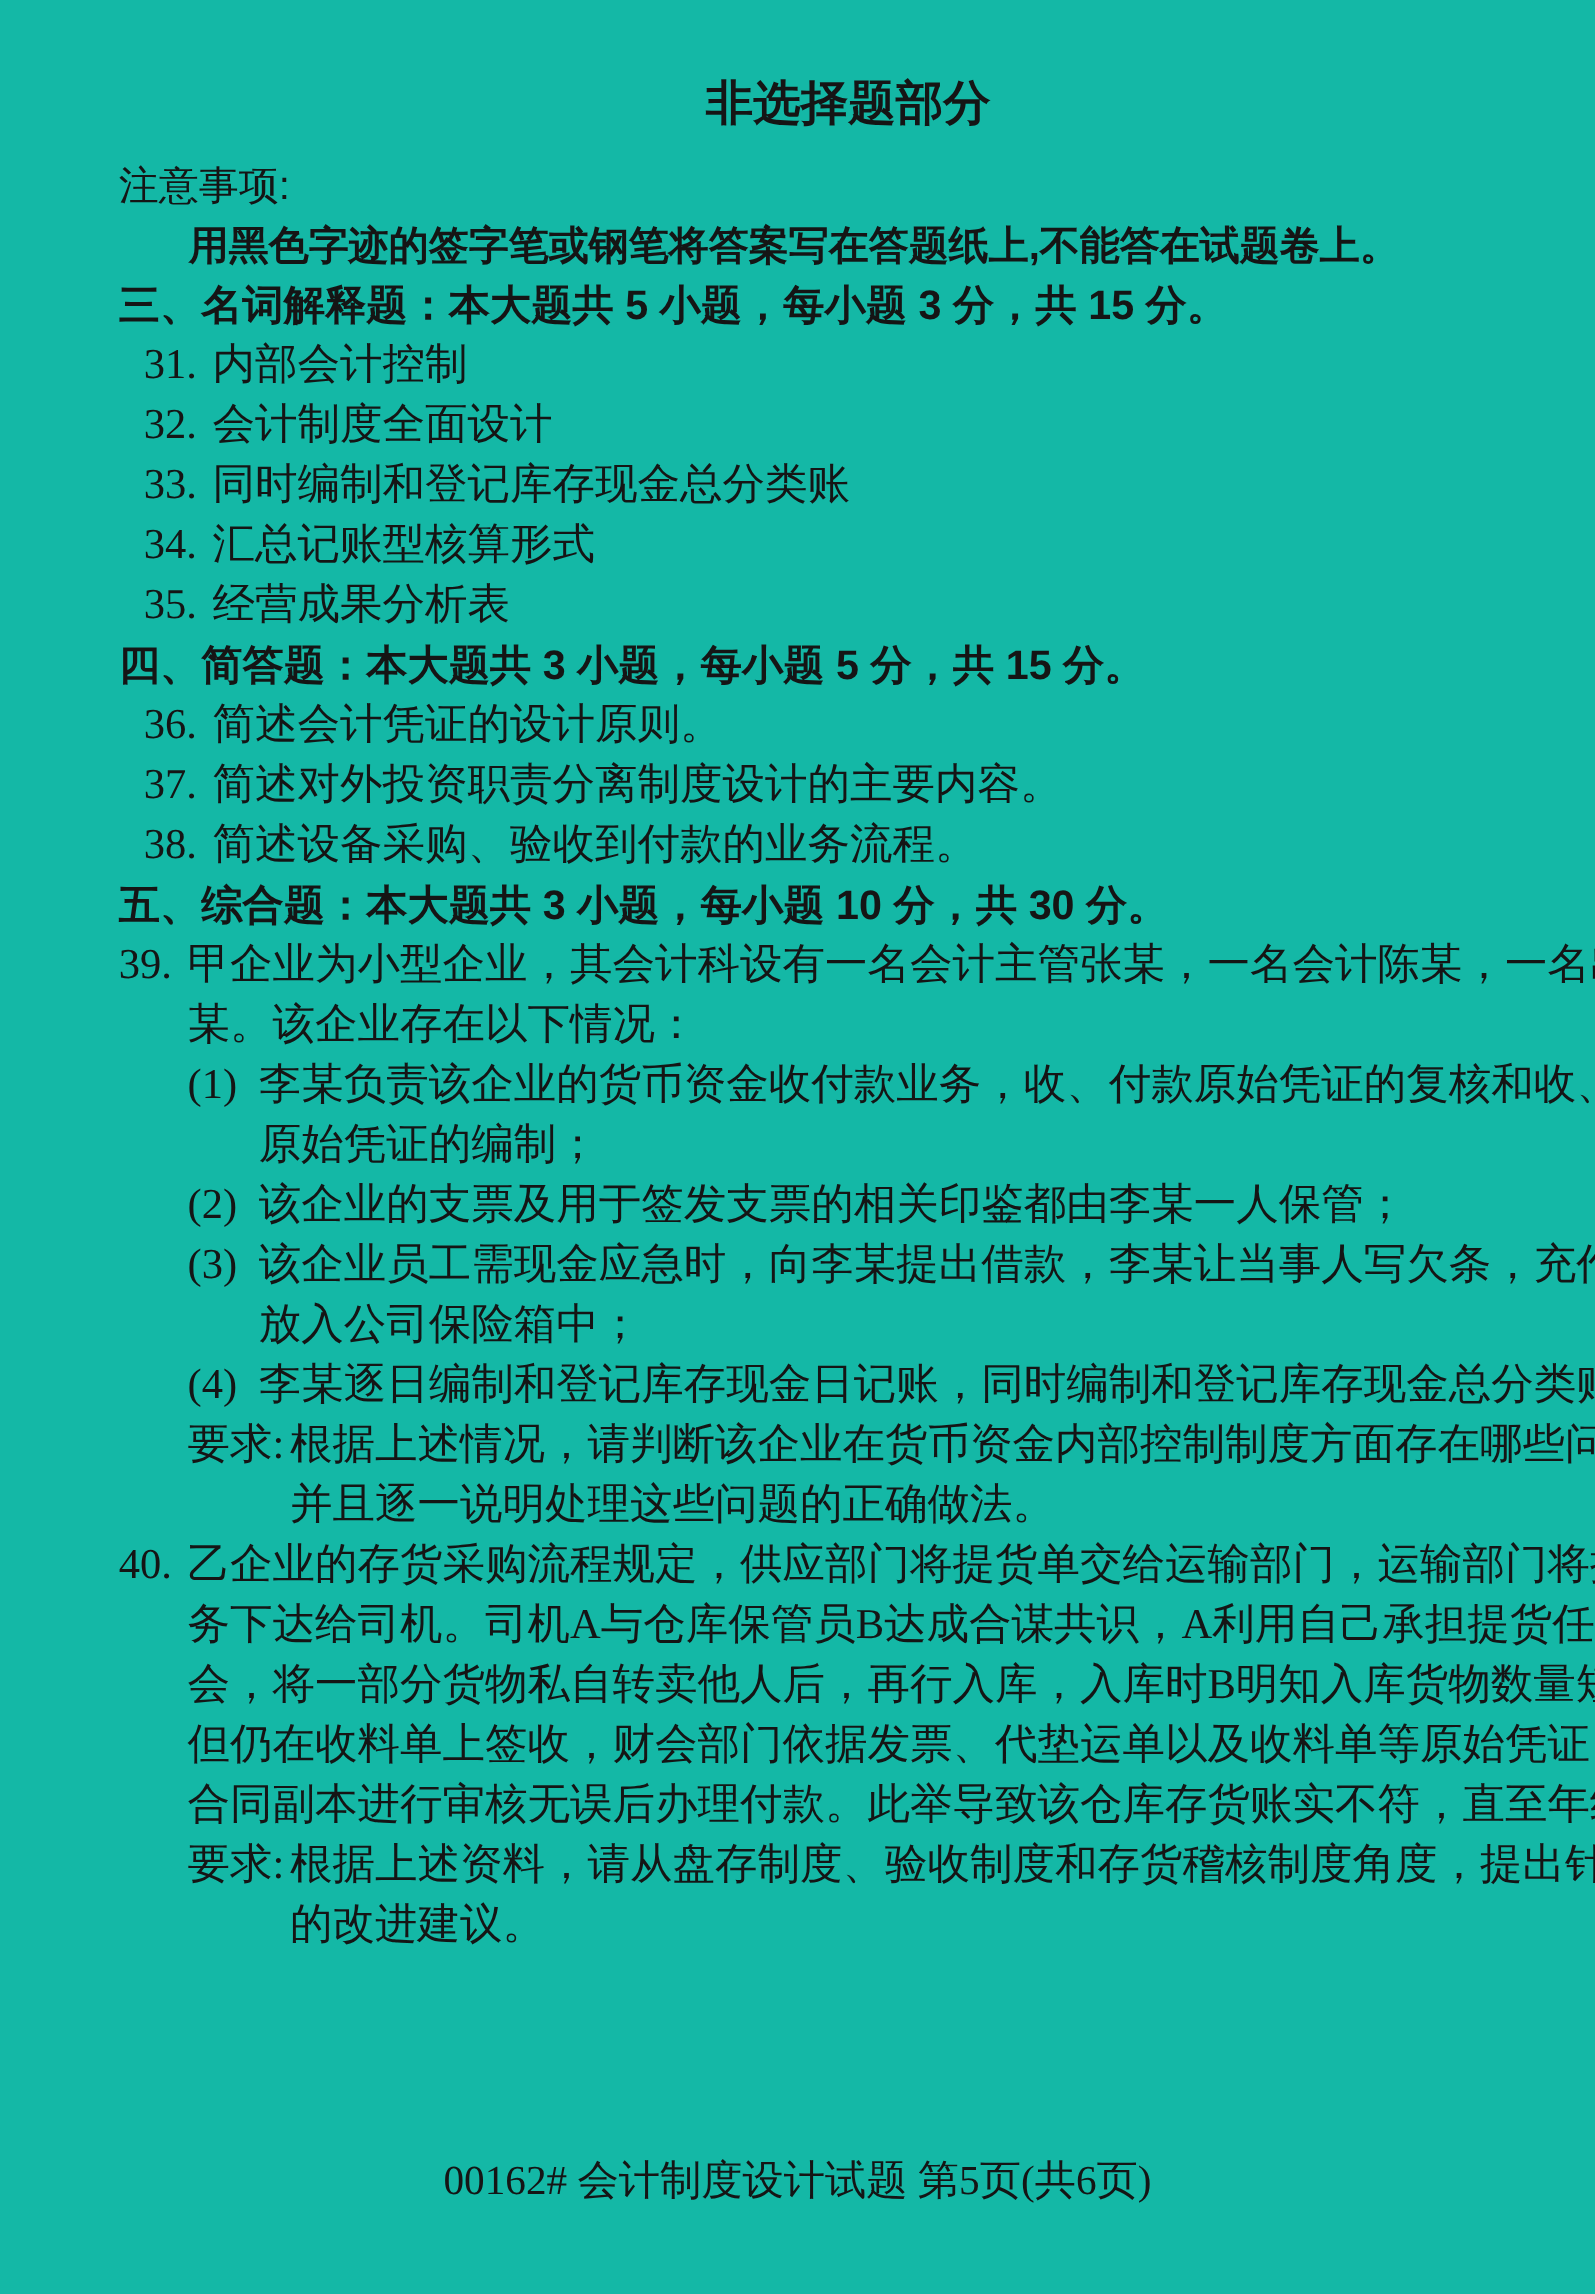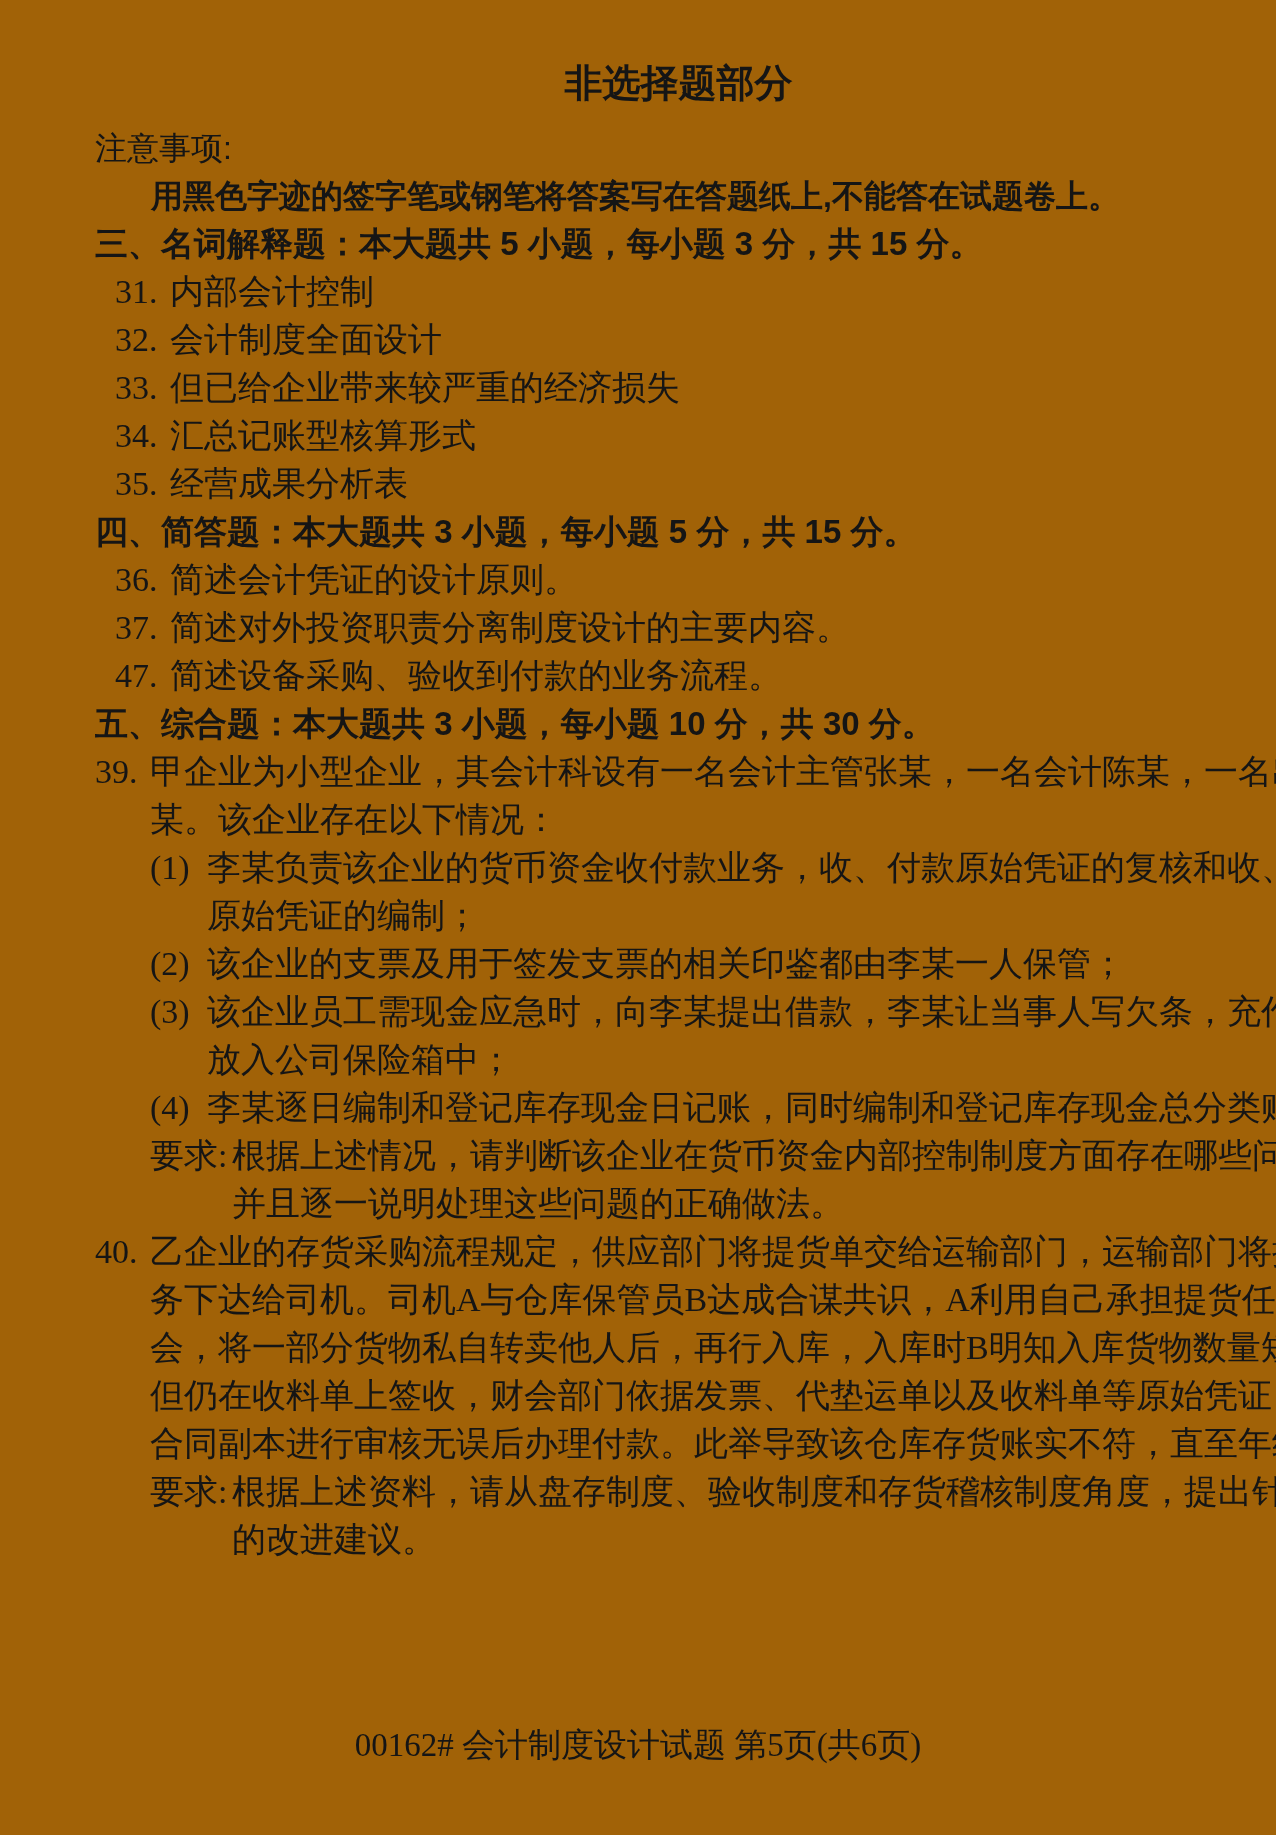--- a/index.html
+++ b/index.html
@@ -1,21 +1,21 @@
 <!DOCTYPE html>
 <html><head>
 <meta charset="utf-8">
 <style>
   html, body { margin: 0; padding: 0; background: #e8e8e8; }
   .page {
     position: relative;
     width: 1276px;
     height: 1835px;
     margin: 0 auto;
-    background: #a16207;
+    background: #14b8a6;
     color: #151515;
     box-sizing: border-box;
     padding: 60px 86px 0 95px;
     overflow: hidden;
     font-family: "Liberation Serif", "DejaVu Serif", serif;
   }
   .line { white-space: nowrap; }
 
   .doc-title {
     font-family: "Liberation Sans", "DejaVu Sans", sans-serif;
@@ -92,21 +92,21 @@
   <div class="term-item">
     <span class="term-num line">31.</span>
     <span class="term-text line">内部会计控制</span>
   </div>
   <div class="term-item">
     <span class="term-num line">32.</span>
     <span class="term-text line">会计制度全面设计</span>
   </div>
   <div class="term-item">
     <span class="term-num line">33.</span>
-    <span class="term-text line">但已给企业带来较严重的经济损失</span>
+    <span class="term-text line">同时编制和登记库存现金总分类账</span>
   </div>
   <div class="term-item">
     <span class="term-num line">34.</span>
     <span class="term-text line">汇总记账型核算形式</span>
   </div>
   <div class="term-item">
     <span class="term-num line">35.</span>
     <span class="term-text line">经营成果分析表</span>
   </div>
 
@@ -114,21 +114,21 @@
 
   <div class="term-item">
     <span class="term-num line">36.</span>
     <span class="term-text line">简述会计凭证的设计原则。</span>
   </div>
   <div class="term-item">
     <span class="term-num line">37.</span>
     <span class="term-text line">简述对外投资职责分离制度设计的主要内容。</span>
   </div>
   <div class="term-item">
-    <span class="term-num line">47.</span>
+    <span class="term-num line">38.</span>
     <span class="term-text line">简述设备采购、验收到付款的业务流程。</span>
   </div>
 
   <div class="section-heading line">五、综合题：本大题共 3 小题，每小题 10 分，共 30 分。</div>
 
   <div class="big-item">
     <span class="big-num line">39.</span>
     <div class="big-body">
       <div class="line">甲企业为小型企业，其会计科设有一名会计主管张某，一名会计陈某，一名出纳李</div>
       <div class="line">某。该企业存在以下情况：</div>

